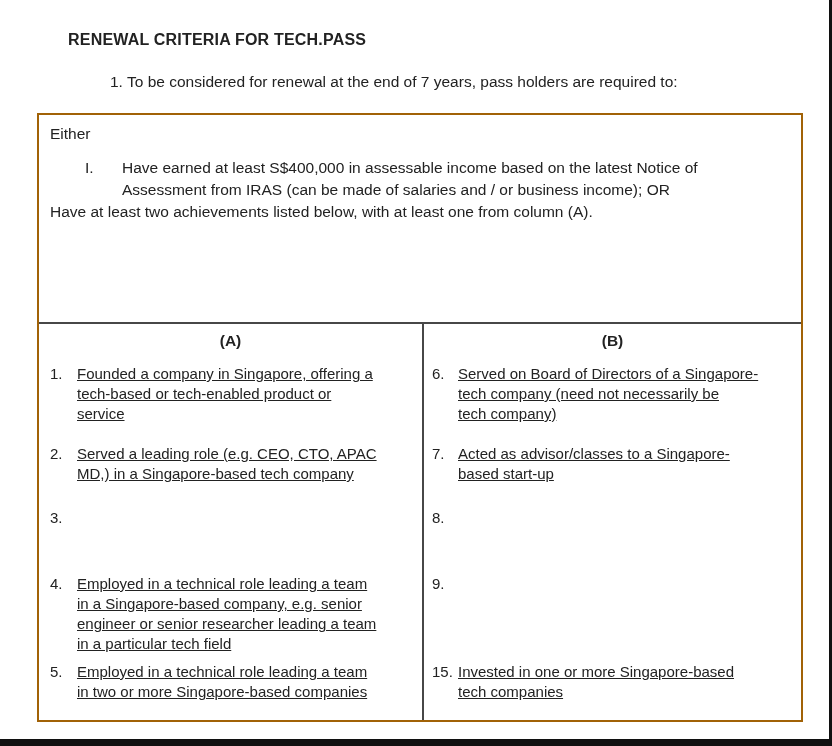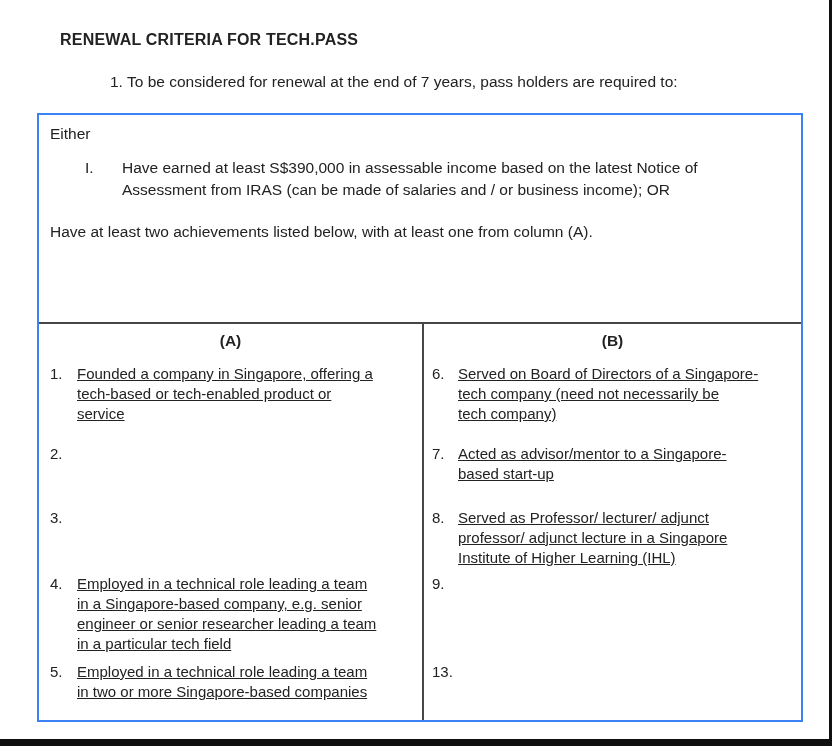--- a/index.html
+++ b/index.html
@@ -24,41 +24,41 @@
     background: #101010;
   }
   .frame-bottom {
     position: absolute;
     left: 0; bottom: 0;
     width: 832px; height: 7px;
     background: #101010;
   }
   .doc-title {
     position: absolute;
-    left: 60px; top: 31px;
+    left: 68px; top: 31px;
     font-size: 16px;
     font-weight: bold;
     letter-spacing: 0.2px;
     white-space: nowrap;
   }
   .intro {
     position: absolute;
     left: 110px; top: 71px;
     display: flex;
     font-size: 15.5px;
     line-height: 22px;
     white-space: nowrap;
   }
   .intro .num { width: 17px; }
   
   .mainbox {
     position: absolute;
     left: 37px; top: 113px;
     width: 766px; height: 609px;
-    border: 2px solid #3b82f6;
+    border: 2px solid #a16207;
     box-sizing: border-box;
     display: flex;
     flex-direction: column;
   }
   .either-section {
     height: 207px;
     box-sizing: border-box;
     padding: 8px 14px 0 11px;
     font-size: 15.5px;
     line-height: 22px;
@@ -70,21 +70,21 @@
   }
   .roman-num { width: 37px; flex: none; }
   .roman-text { white-space: pre-wrap; }
   .sup {
     font-size: 10px;
     vertical-align: baseline;
     position: relative;
     top: -5px;
   }
   .and-label { margin-top: 10px; }
-  .ach-note { margin-top: 20px; }
+  .ach-note { }
   
   .tbl-header {
     display: flex;
     height: 36px;
     box-sizing: border-box;
     border-top: 2px solid #474747;
     font-size: 15.5px;
     font-weight: bold;
   }
   .tbl-header .hcell {
@@ -127,21 +127,21 @@
     <span>To be considered for renewal at the end of 7 years, pass holders are required to:</span>
   </div>
 
   <div class="mainbox">
 
     <div class="either-section">
       <div class="either-label">Either</div>
 
       <div class="roman-item">
         <span class="roman-num">I.</span>
-        <span class="roman-text">Have earned at least S$390,000 in assessable income based on the latest Notice of
+        <span class="roman-text">Have earned at least S$400,000 in assessable income based on the latest Notice of
 Assessment from IRAS (can be made of salaries and / or business income); OR</span>
       </div>
 
 
 
       <div class="ach-note">Have at least two achievements listed below, with at least one from column (A).</div>
     </div>
 
     <div class="tbl-header">
       <div class="hcell a">(A)</div>
@@ -166,43 +166,42 @@
 tech company (need not necessarily be
 tech company)</span>
           </div>
         </div>
       </div>
 
       <div class="trow r2">
         <div class="cell a">
           <div class="titem">
             <span class="item-num">2.</span>
+            <span class="item-text">Served a leading role (e.g. CEO, CTO, APAC
+MD,) in a Singapore-based tech company</span>
           </div>
         </div>
         <div class="cell b">
           <div class="titem">
             <span class="item-num">7.</span>
-            <span class="item-text">Acted as advisor/mentor to a Singapore-
+            <span class="item-text">Acted as advisor/classes to a Singapore-
 based start-up</span>
           </div>
         </div>
       </div>
 
       <div class="trow r3">
         <div class="cell a">
           <div class="titem">
             <span class="item-num">3.</span>
           </div>
         </div>
         <div class="cell b">
           <div class="titem">
             <span class="item-num">8.</span>
-            <span class="item-text">Served as Professor/ lecturer/ adjunct
-professor/ adjunct lecture in a Singapore
-Institute of Higher Learning (IHL)</span>
           </div>
         </div>
       </div>
 
       <div class="trow r4">
         <div class="cell a">
           <div class="titem">
             <span class="item-num">4.</span>
             <span class="item-text">Employed in a technical role leading a team
 in a Singapore-based company, e.g. senior
@@ -220,21 +219,23 @@
       <div class="trow r5">
         <div class="cell a">
           <div class="titem">
             <span class="item-num">5.</span>
             <span class="item-text">Employed in a technical role leading a team
 in two or more Singapore-based companies</span>
           </div>
         </div>
         <div class="cell b">
           <div class="titem">
-            <span class="item-num">13.</span>
+            <span class="item-num">15.</span>
+            <span class="item-text">Invested in one or more Singapore-based
+tech companies</span>
           </div>
         </div>
       </div>
 
     </div>
   </div>
 
   <div class="frame-right"></div>
   <div class="frame-bottom"></div>
 

